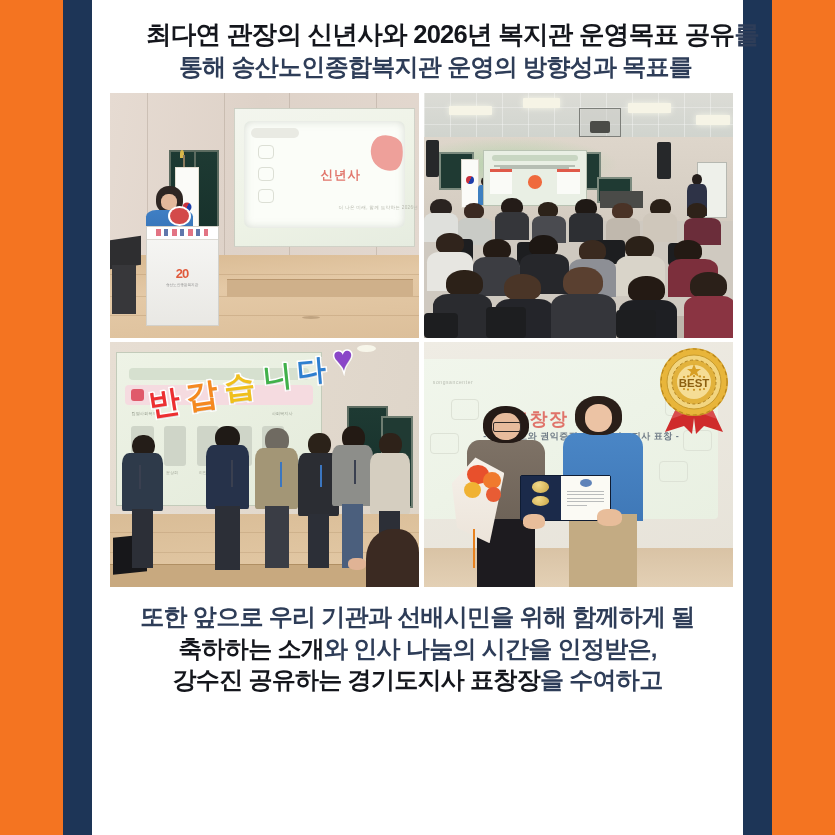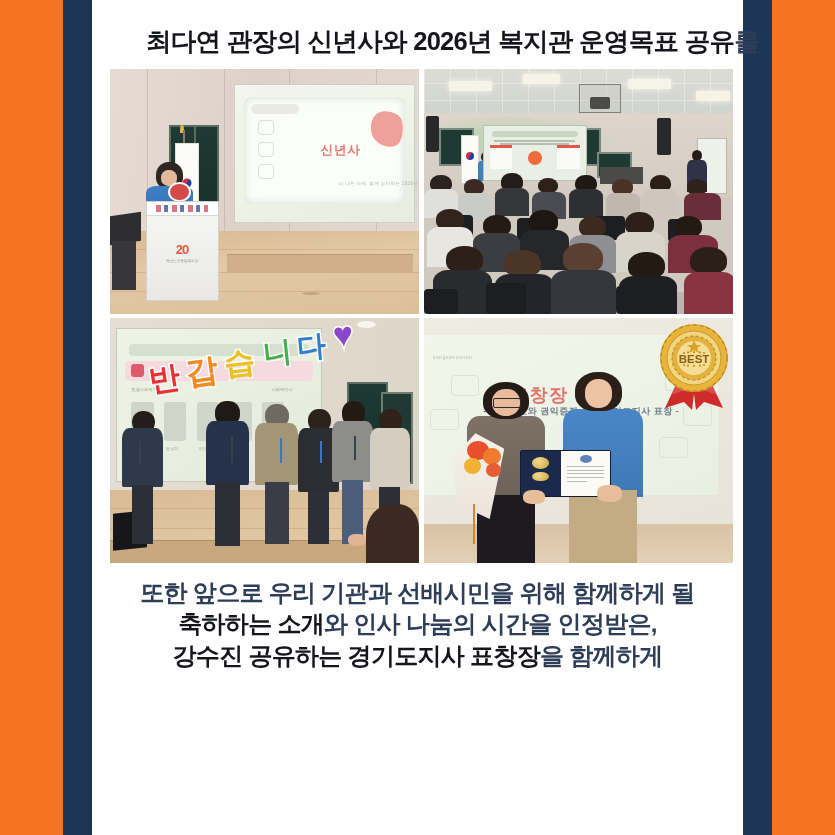--- a/index.html
+++ b/index.html
@@ -47,21 +47,21 @@
     letter-spacing: -0.7px;
   }
   .tline { white-space: nowrap; }
   .tline.h1 { font-size: 25.5px; }
   .tline.h2 { font-size: 24px; }
 
   .bold-dark { font-weight: bold; color: #14161c; }
   .norm-navy { font-weight: 600; color: #2e3d58; }
 
   #top-text {
-    padding-top: 25px;
+    padding-top: 18px;
     margin-left: 36px;
   }
   #bottom-text {
     padding-top: 14px;
   }
 
   
   #photo-grid {
     display: grid;
     grid-template-columns: 309px 309px;
@@ -479,20 +479,23 @@
   <div class="border-band band-orange-left"></div>
   <div class="border-band band-navy-left"></div>
   <div class="border-band band-navy-right"></div>
   <div class="border-band band-orange-right"></div>
 
   <div id="content">
 
     <div id="top-text" class="text-block">
       <div class="tline h1">
         <span class="bold-dark">최다연 관장의 신년사와 2026년 복지관 운영목표 공유</span><span class="norm-navy">를</span>
+      </div>
+      <div class="tline h2">
+        <span class="norm-navy">통해 송산노인종합복지관 운영의 방향성과 목표를</span>
       </div>
     </div>
 
     <div id="photo-grid">
 
       <div class="photo p1">
         <div class="wall"></div>
         <div class="wall-seam" style="left:12%"></div>
         <div class="wall-seam" style="left:37%"></div>
         <div class="wall-seam" style="left:58%"></div>
@@ -794,18 +797,18 @@
     </div>
 
     <div id="bottom-text" class="text-block">
       <div class="tline h2">
         <span class="norm-navy">또한 앞으로 우리 기관과 선배시민을 위해 함께하게 될</span>
       </div>
       <div class="tline h2">
         <span class="bold-dark">축하하는 소개</span><span class="norm-navy">와 인사 나눔의 시간을 인정받은,</span>
       </div>
       <div class="tline h2">
-        <span class="bold-dark">강수진 공유하는 경기도지사 표창장</span><span class="norm-navy">을 함께하게</span>
+        <span class="bold-dark">강수진 공유하는 경기도지사 표창장</span><span class="norm-navy">을 수여하고</span>
       </div>
     </div>
 
   </div>
 </div>
 
 </body></html>

